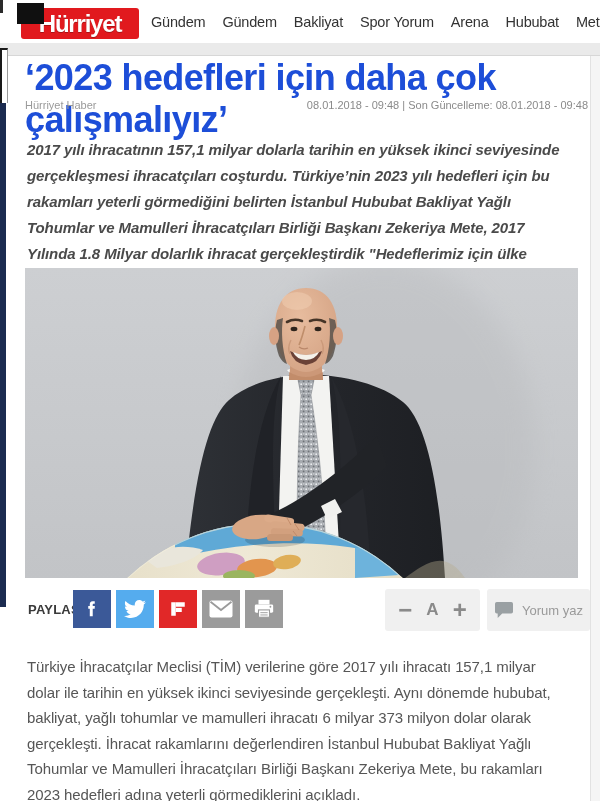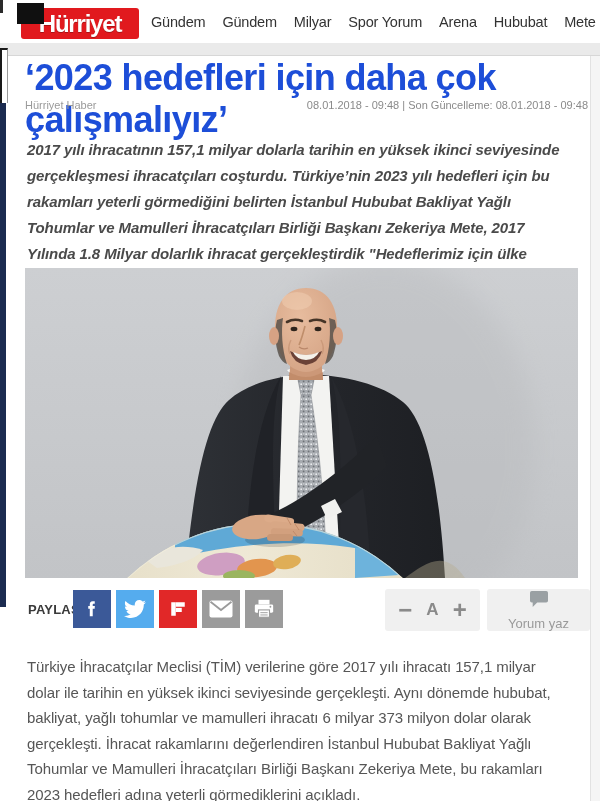--- a/index.html
+++ b/index.html
@@ -80,21 +80,21 @@
   .share-btn svg { display:block; }
   .ctrl-box {
     position:absolute; top:1px; height:42px; background:#f0f0f0; border-radius:3px;
     display:flex; align-items:center; justify-content:center; color:#8a8a8a;
   }
   .font-box { left:385px; width:95px; gap:14px; }
   .font-box .fbtn { cursor:pointer; font-weight:bold; line-height:1; }
   .font-minus { font-size:24px; }
   .font-letter { font-size:17px; font-weight:bold; }
   .font-plus { font-size:24px; }
-  .comment-box { left:487px; width:103px; gap:8px; cursor:pointer;flex-direction:column; }
+  .comment-box { left:487px; width:103px; gap:8px; cursor:pointer; }
   .comment-box .clabel { font-size:13px; color:#9a9a9a; }
   
   .body-par {
     position:absolute; left:27px; top:654px; width:540px;
     font-size:15px; line-height:25.5px; color:#565656; letter-spacing:-0.1px;
   }
 </style>
 </head>
 <body>
 
@@ -102,21 +102,21 @@
   <div class="corner-mark"></div>
   <div class="logo">
     <div class="red-box">
       <span class="logo-text">Hürriyet</span>
     </div>
     <div class="black-sq"></div>
   </div>
   <div class="nav">
     <span>Gündem</span>
     <span>Gündem</span>
-    <span>Milyar</span>
+    <span>Bakliyat</span>
     <span>Spor Yorum</span>
     <span>Arena</span>
     <span>Hububat</span>
     <span>Mete</span>
   </div>
 </div>
 <div class="header-band"></div>
 
 <div class="rail-top"></div>
 <div class="rail-navy" style="background-color: rgb(27, 43, 80);"></div>

